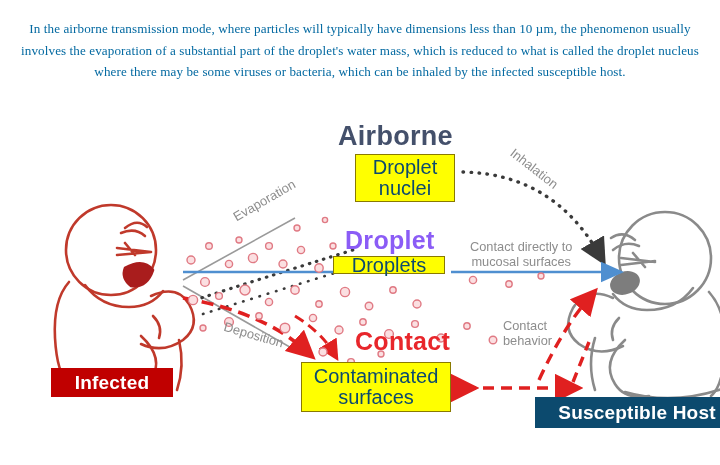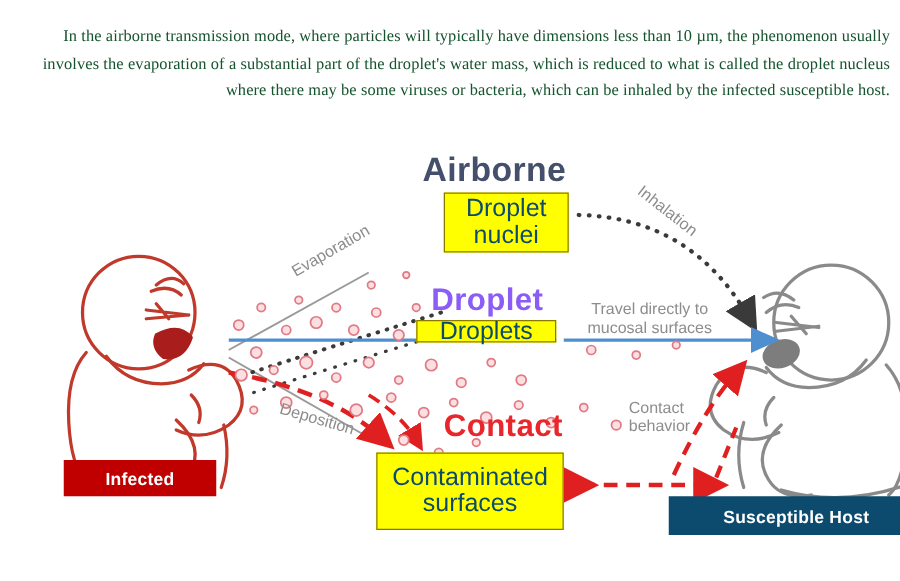--- a/index.html
+++ b/index.html
@@ -5,46 +5,46 @@
   html,body{margin:0;padding:0;background:#ffffff;}
   body{width:720px;height:465px;overflow:hidden;
        font-family:"Liberation Sans",sans-serif;color:#000;}
 
   #root{position:relative;width:720px;height:465px;background:#fff;}
 
   
   #caption{
     position:absolute;left:8px;top:5px;width:704px;
     font-family:"Liberation Serif",serif;
-    font-size:13.1px;line-height:21.5px;color:#14532d;
-    text-align:right;letter-spacing:.1px;
+    font-size:13.1px;line-height:21.5px;color:#0369a1;
+    text-align:center;letter-spacing:.1px;
   }
 
   
   #figure{position:absolute;left:0;top:100px;width:720px;height:365px;margin-left:33px;}
   #svgLayer{position:absolute;left:0;top:0;width:720px;height:365px;}
 
   
   .secTitle{position:absolute;font-weight:bold;white-space:nowrap;}
   #t-airborne{left:305px;top:21px;font-size:27px;color:#44506b;letter-spacing:.3px;}
   #t-droplet {left:312px;top:126px;font-size:25px;color:#8b5cf6;letter-spacing:.3px;}
   #t-contact {left:322px;top:227px;font-size:25px;color:#e8262b;letter-spacing:.3px;}
 
   
   .ybox{position:absolute;background:#ffff00;border:1.6px solid #8a7a00;
         display:flex;align-items:center;justify-content:center;
         text-align:center;color:#0c4a6e;font-size:20px;line-height:21px;
         box-sizing:border-box;}
   #b-nuclei {left:322px;top:54px;width:100px;height:48px;}
   #b-droplets{left:300px;top:156px;width:112px;height:18px;}
-  #b-surfaces{left:268px;top:262px;width:150px;height:62px;}
+  #b-surfaces{left:268px;top:262px;width:150px;height:50px;}
 
   
   .plate{position:absolute;display:flex;align-items:center;justify-content:center;
-         color:#fff;font-weight:bold;font-size:14px;letter-spacing:.2px;box-sizing:border-box;}
+         color:#fff;font-weight:bold;font-size:19px;letter-spacing:.2px;box-sizing:border-box;}
   #p-infected{left:18px;top:268px;width:122px;height:29px;background:#c00000;}
   #p-host{left:502px;top:297px;width:204px;height:31px;background:#0c4a6e;}
 
   
   .ann{position:absolute;color:#8d8d8d;font-size:12.5px;line-height:14px;white-space:nowrap;}
   #a-evap{left:198px;top:112px;transform:rotate(-30deg);transform-origin:left top;font-size:13px;}
   #a-inhal{left:483px;top:46px;transform:rotate(38deg);transform-origin:left top;font-size:13px;}
   #a-travel{left:437px;top:140px;text-align:center;line-height:14.5px;font-size:12.8px;color:#8d8d8d;}
   #a-contactb{left:470px;top:219px;line-height:14.5px;font-size:12.8px;}
   #a-depo{left:193px;top:220px;transform:rotate(16deg);transform-origin:left top;font-size:13px;}
@@ -192,21 +192,21 @@
     <div class="ybox" id="b-surfaces">Contaminated surfaces</div>
 
     <div class="plate" id="p-infected">Infected</div>
     <div class="plate" id="p-host">Susceptible Host</div>
 
     <div class="ann" id="a-evap">Evaporation</div>
     <div class="ann" id="a-inhal">Inhalation</div>
     <div class="ann" id="a-depo">Deposition</div>
 
     <div class="ann" id="a-travel">
-      <div>Travel directly to</div>
+      <div>Contact directly to</div>
       <div>mucosal surfaces</div>
     </div>
 
     <div class="ann" id="a-contactb">
       <div>Contact</div>
       <div>behavior</div>
     </div>
 
   </div>
 </div>

